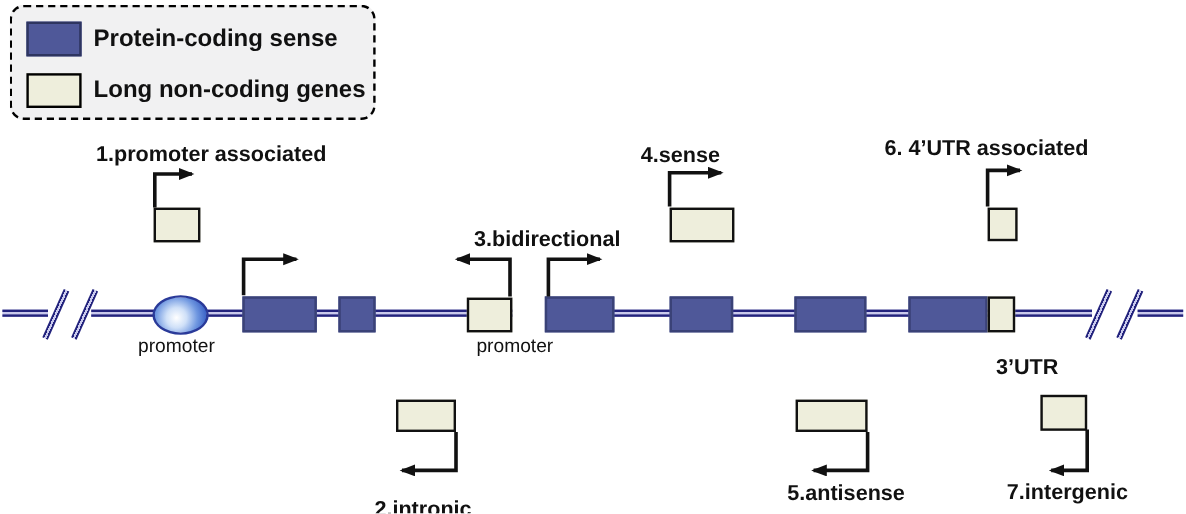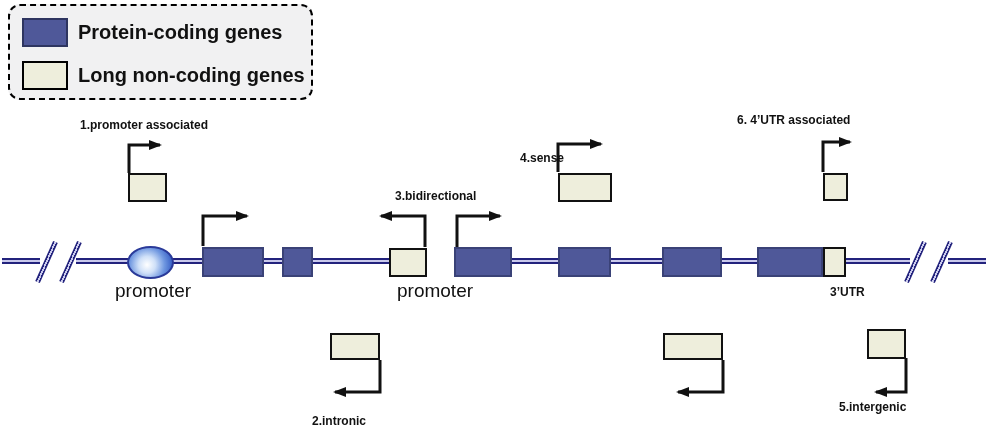--- a/index.html
+++ b/index.html
@@ -38,34 +38,34 @@
   .lnc-box{
     position:absolute;box-sizing:border-box;z-index:3;
     background:#eeeedc;border:2.5px solid #111;
   }
   .promoter-ellipse{
     position:absolute;left:127px;top:246px;width:47px;height:33px;z-index:3;
     border-radius:50%;border:2px solid #2a3a99;box-sizing:border-box;
     background:radial-gradient(circle at 42% 58%, #ffffff 0%, #cfe0f8 28%, #6f97e0 58%, #2d55c0 90%);
   }
   
-  .lbl{position:absolute;font-weight:bold;font-size:12px;white-space:nowrap;z-index:4;}
-  .lbl.plain{font-weight:normal;font-size:19px;}
+  .lbl{position:absolute;font-weight:bold;font-size:18px;white-space:nowrap;z-index:4;}
+  .lbl.plain{font-weight:normal;font-size:16px;}
   
   .arrows{position:absolute;left:0;top:0;z-index:5;pointer-events:none;}
 </style>
 </head>
 <body>
 
 <div class="canvas">
 
   <div class="legend">
     <div class="legend-row r0">
       <span class="swatch protein"></span>
-      <span class="legend-label">Protein-coding genes</span>
+      <span class="legend-label">Protein-coding sense</span>
     </div>
     <div class="legend-row r1">
       <span class="swatch lnc"></span>
       <span class="legend-label">Long non-coding genes</span>
     </div>
   </div>
 
   <div class="dna-seg" style="left:2px;width:38px;"></div>
   <div class="dna-seg" style="left:76px;width:351px;"></div>
   <div class="dna-seg" style="left:455px;width:455px;"></div>
@@ -90,27 +90,28 @@
   <div class="lnc-box" style="left:128px;top:173px;width:39px;height:29px;"></div>
   <div class="lnc-box" style="left:389px;top:248px;width:38px;height:29px;"></div>
   <div class="lnc-box" style="left:558px;top:173px;width:54px;height:29px;"></div>
   <div class="lnc-box" style="left:823px;top:173px;width:25px;height:28px;"></div>
   <div class="lnc-box" style="left:330px;top:333px;width:50px;height:27px;"></div>
   <div class="lnc-box" style="left:663px;top:333px;width:60px;height:27px;"></div>
   <div class="lnc-box" style="left:867px;top:329px;width:39px;height:30px;"></div>
 
   <div class="lbl" style="left:80px;top:118px;">1.promoter associated</div>
   <div class="lbl" style="left:395px;top:189px;">3.bidirectional</div>
-  <div class="lbl" style="left:520px;top:119px;margin-top:32px;">4.sense</div>
+  <div class="lbl" style="left:534px;top:119px;">4.sense</div>
   <div class="lbl" style="left:737px;top:113px;">6. 4’UTR associated</div>
   <div class="lbl" style="left:312px;top:401px;margin-top:13px;">2.intronic</div>
-  <div class="lbl" style="left:839px;top:400px;">5.intergenic</div>
+  <div class="lbl" style="left:656px;top:401px;">5.antisense</div>
+  <div class="lbl" style="left:839px;top:400px;">7.intergenic</div>
   <div class="lbl plain" style="left:115px;top:280px;">promoter</div>
   <div class="lbl plain" style="left:397px;top:280px;">promoter</div>
-  <div class="lbl" style="left:830px;top:285px;">3’UTR</div>
+  <div class="lbl" style="left:830px;top:296px;">3’UTR</div>
 
   <svg class="arrows" width="988" height="428" viewBox="0 0 988 428">
     <defs>
       <marker id="ah" markerUnits="userSpaceOnUse" markerWidth="16" markerHeight="12" refX="11" refY="5" orient="auto">
         <path d="M0,0 L13,5 L0,10 z" fill="#111"></path>
       </marker>
     </defs>
     <polyline points="129,173 129,145 160,145" fill="none" stroke="#111" stroke-width="3" marker-end="url(#ah)"></polyline>
     <polyline points="203,246 203,216 247,216" fill="none" stroke="#111" stroke-width="3" marker-end="url(#ah)"></polyline>
     <polyline points="425,247 425,216 381,216" fill="none" stroke="#111" stroke-width="3" marker-end="url(#ah)"></polyline>

